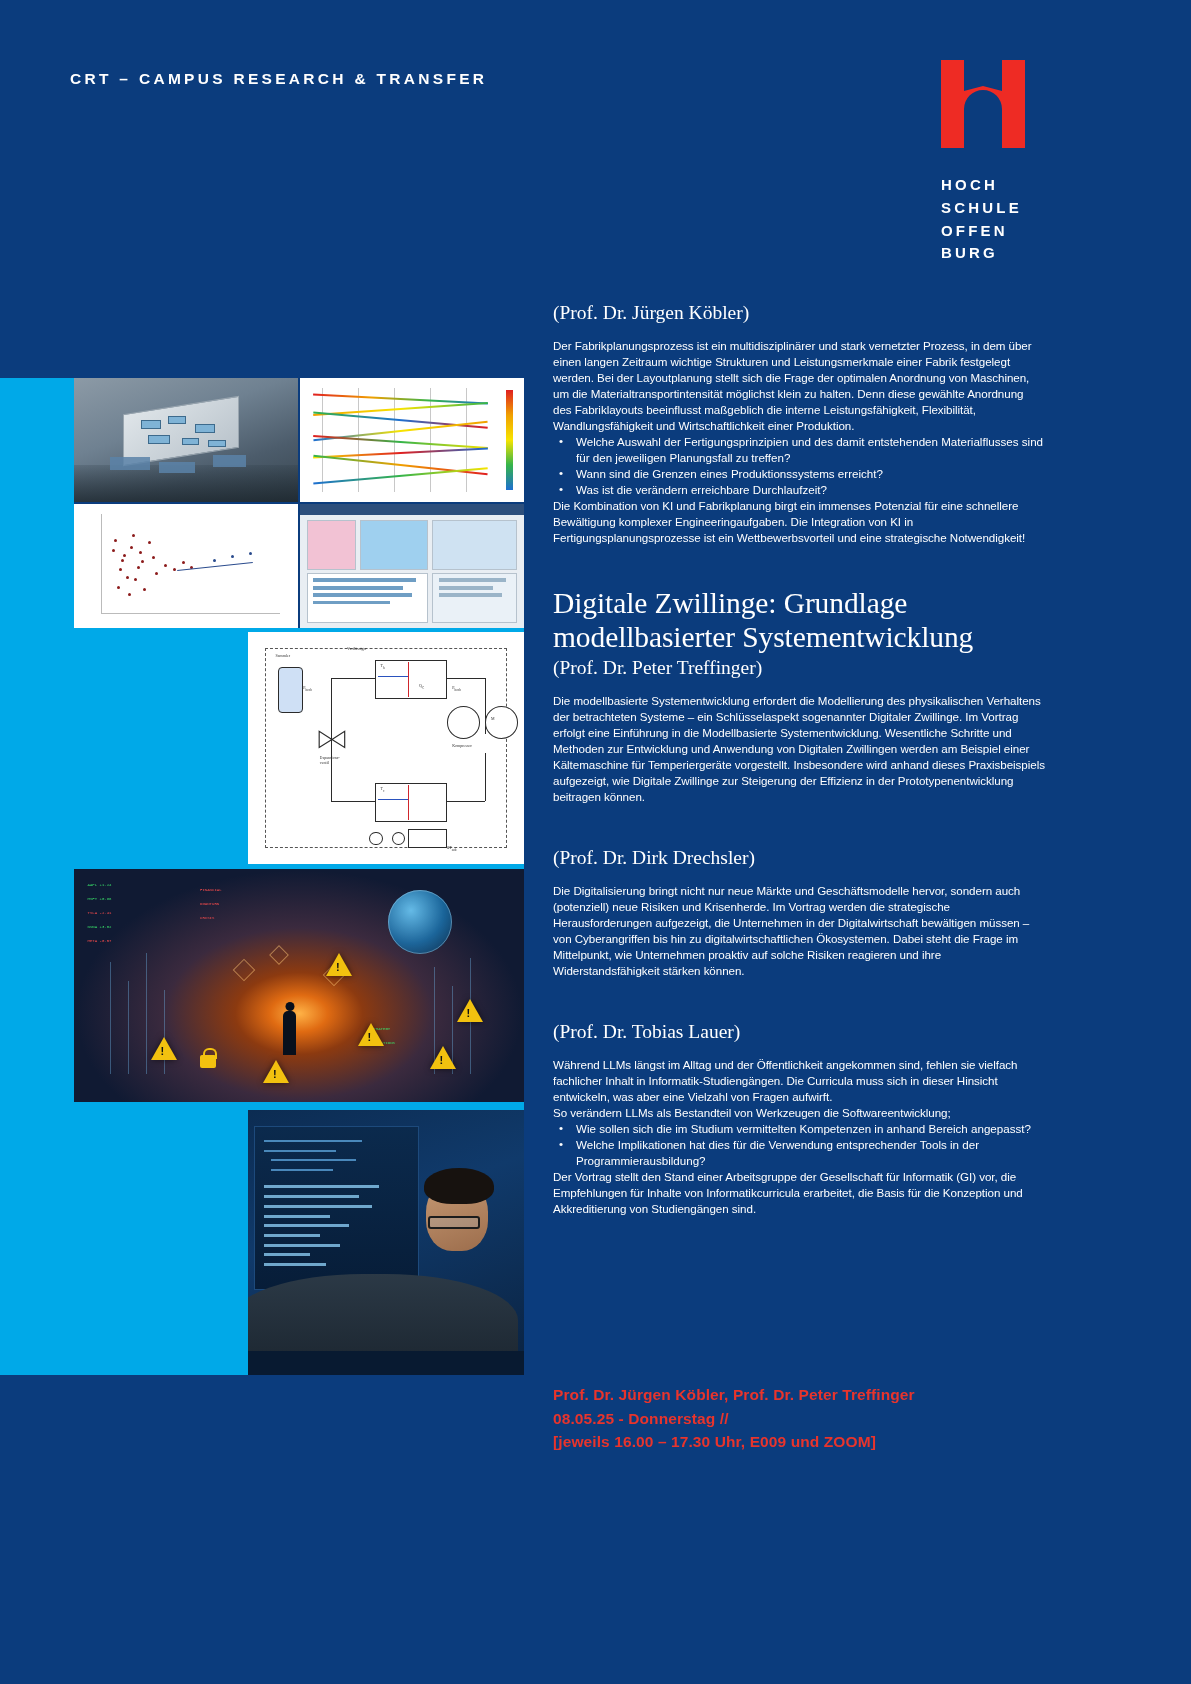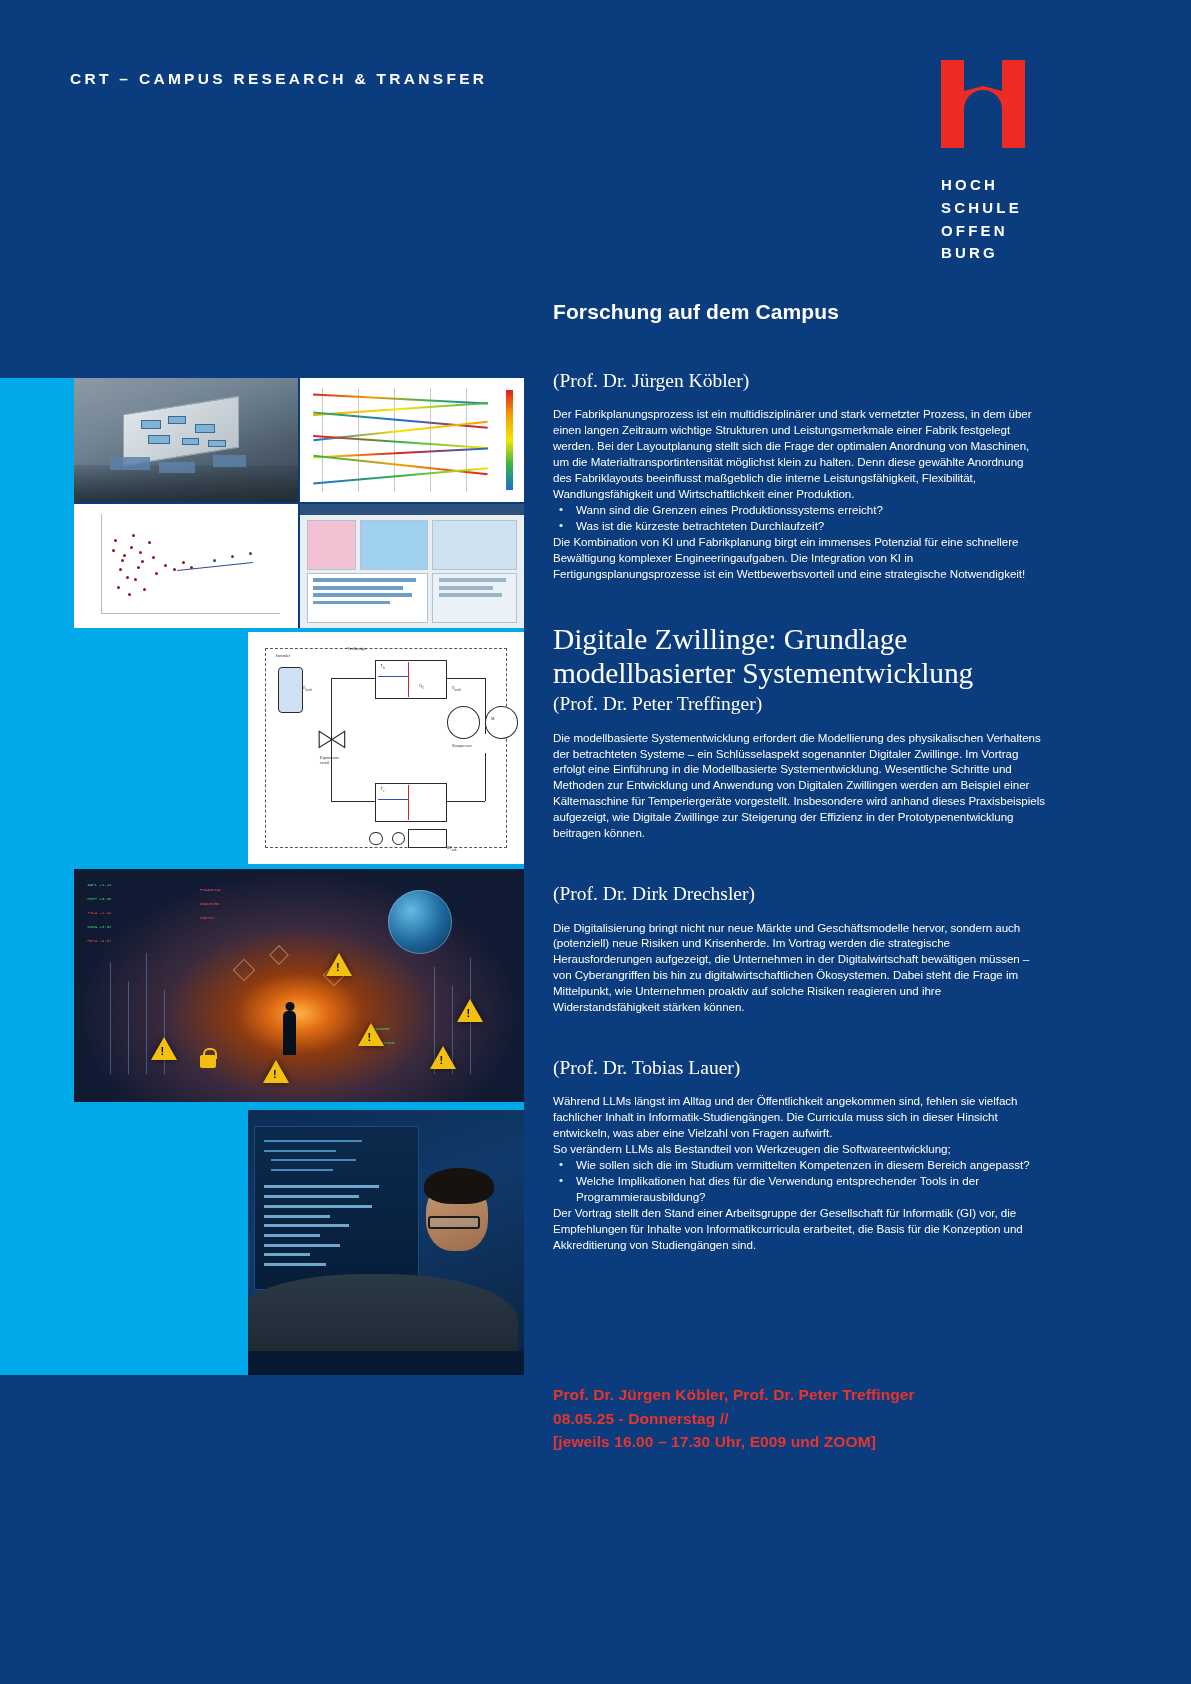--- a/index.html
+++ b/index.html
@@ -470,28 +470,28 @@
     </div>
     <div class="body"></div>
     <div class="head"></div>
     <div class="hair"></div>
     <div class="glasses"></div>
     <div class="desk"></div>
   </div>
 
   <div class="col">
 
-    <div class="section-head">Forschung auf dem Campus</div>
 
     <div class="talk">
       <div class="talk-author">(Prof. Dr. Jürgen Köbler)</div>
       <div class="talk-body">Der Fabrikplanungsprozess ist ein multidisziplinärer und stark vernetzter Prozess, in dem über einen langen Zeitraum wichtige Strukturen und Leistungsmerkmale einer Fabrik festgelegt werden. Bei der Layoutplanung stellt sich die Frage der optimalen Anordnung von Maschinen, um die Materialtransportintensität möglichst klein zu halten. Denn diese gewählte Anordnung des Fabriklayouts beeinflusst maßgeblich die interne Leistungsfähigkeit, Flexibilität, Wandlungsfähigkeit und Wirtschaftlichkeit einer Produktion.</div>
       <ul class="bullets">
+        <li>Welche Auswahl der Fertigungsprinzipien und des damit entstehenden Materialflusses sind für den jeweiligen Planungsfall zu treffen?</li>
         <li>Wann sind die Grenzen eines Produktionssystems erreicht?</li>
-        <li>Was ist die kürzeste betrachteten Durchlaufzeit?</li>
+        <li>Was ist die verändern erreichbare Durchlaufzeit?</li>
       </ul>
       <div class="talk-body">Die Kombination von KI und Fabrikplanung birgt ein immenses Potenzial für eine schnellere Bewältigung komplexer Engineeringaufgaben. Die Integration von KI in Fertigungsplanungsprozesse ist ein Wettbewerbsvorteil und eine strategische Notwendigkeit!</div>
     </div>
 
     <div class="gap-b"></div>
 
     <div class="talk">
       <div class="talk-title">Digitale Zwillinge: Grundlage modellbasierter Systementwicklung</div>
       <div class="talk-author">(Prof. Dr. Peter Treffinger)</div>
       <div class="talk-body">Die modellbasierte Systementwicklung erfordert die Modellierung des physikalischen Verhaltens der betrachteten Systeme – ein Schlüsselaspekt sogenannter Digitaler Zwillinge. Im Vortrag erfolgt eine Einführung in die Modellbasierte Systementwicklung. Wesentliche Schritte und Methoden zur Entwicklung und Anwendung von Digitalen Zwillingen werden am Beispiel einer Kältemaschine für Temperiergeräte vorgestellt. Insbesondere wird anhand dieses Praxisbeispiels aufgezeigt, wie Digitale Zwillinge zur Steigerung der Effizienz in der Prototypenentwicklung beitragen können.</div>
@@ -504,21 +504,21 @@
       <div class="talk-body">Die Digitalisierung bringt nicht nur neue Märkte und Geschäftsmodelle hervor, sondern auch (potenziell) neue Risiken und Krisenherde. Im Vortrag werden die strategische Herausforderungen aufgezeigt, die Unternehmen in der Digitalwirtschaft bewältigen müssen – von Cyberangriffen bis hin zu digitalwirtschaftlichen Ökosystemen. Dabei steht die Frage im Mittelpunkt, wie Unternehmen proaktiv auf solche Risiken reagieren und ihre Widerstandsfähigkeit stärken können.</div>
     </div>
 
     <div class="gap-b"></div>
 
     <div class="talk">
       <div class="talk-author">(Prof. Dr. Tobias Lauer)</div>
       <div class="talk-body" style="white-space:pre-line">Während LLMs längst im Alltag und der Öffentlichkeit angekommen sind, fehlen sie vielfach fachlicher Inhalt in Informatik-Studiengängen. Die Curricula muss sich in dieser Hinsicht entwickeln, was aber eine Vielzahl von Fragen aufwirft.
 So verändern LLMs als Bestandteil von Werkzeugen die Softwareentwicklung;</div>
       <ul class="bullets">
-        <li>Wie sollen sich die im Studium vermittelten Kompetenzen in diesem Bereich angepasst?</li>
+        <li>Wie sollen sich die im Studium vermittelten Kompetenzen in anhand Bereich angepasst?</li>
         <li>Welche Implikationen hat dies für die Verwendung entsprechender Tools in der Programmierausbildung?</li>
       </ul>
       <div class="talk-body">Der Vortrag stellt den Stand einer Arbeitsgruppe der Gesellschaft für Informatik (GI) vor, die Empfehlungen für Inhalte von Informatikcurricula erarbeitet, die Basis für die Konzeption und Akkreditierung von Studiengängen sind.</div>
     </div>
   </div>
 
   <div class="dates">
     <div class="d-line">Prof. Dr. Jürgen Köbler, Prof. Dr. Peter Treffinger</div>
     <div class="d-line">08.05.25 - Donnerstag //</div>
     <div class="d-line">[jeweils 16.00 – 17.30 Uhr, E009 und ZOOM]</div>

